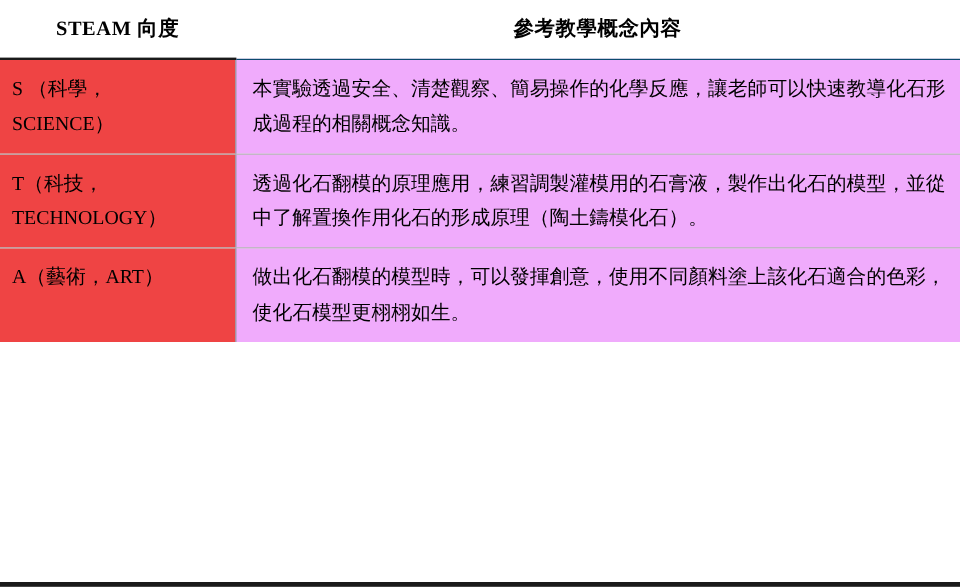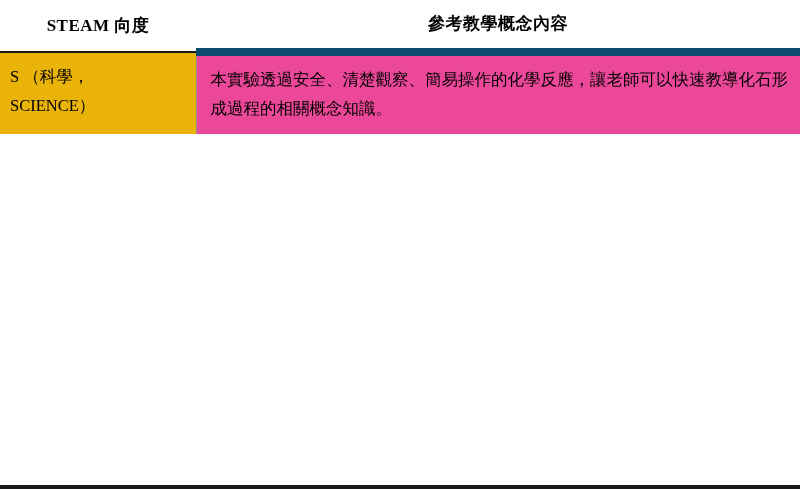--- a/index.html
+++ b/index.html
@@ -35,39 +35,39 @@
     font-size: 17px;
     padding: 12px 8px 13px 8px;
     border: none;
     background: #ffffff;
     letter-spacing: 0.5px;
   }
   thead tr.header-row th.header-dim {
     border-bottom: 2px solid #1a1a1a;
   }
   thead tr.header-row th.header-content {
-    border-bottom: 8px solid #0c4a6e;
+    border-bottom: 1px solid #0c4a6e;
   }
 
   tbody td {
     vertical-align: top;
     font-size: 16.5px;
     line-height: 1.78;
     border-bottom: 1px solid #b8b8b8;
     padding: 9px 10px 10px 10px;
     box-sizing: border-box;
   }
   tbody td.dim-cell {
-    background: #eab308;
+    background: #ef4444;
     padding-right: 6px;
     border-right: 1px solid #8f8f8f;
     margin-left: 31px;
   }
   tbody td.content-cell {
-    background: #ec4899;
+    background: #f0abfc;
     padding-left: 14px;
     padding-right: 12px;
   }
   tbody tr:last-child td {
     border-bottom: none;
   }
   .dim-line {
     display: block;
     white-space: nowrap;
   }
@@ -110,17 +110,34 @@
       <tbody>
         <tr>
           <td class="dim-cell">
             <span class="dim-line">S （科學，</span>
             <span class="dim-line">SCIENCE）</span>
           </td>
           <td class="content-cell">
             <span class="content-text">本實驗透過安全、清楚觀察、簡易操作的化學反應，讓老師可以快速教導化石形成過程的相關概念知識。</span>
           </td>
         </tr>
+        <tr>
+          <td class="dim-cell">
+            <span class="dim-line">T（科技，</span>
+            <span class="dim-line">TECHNOLOGY）</span>
+          </td>
+          <td class="content-cell">
+            <span class="content-text">透過化石翻模的原理應用，練習調製灌模用的石膏液，製作出化石的模型，並從中了解置換作用化石的形成原理（陶土鑄模化石）。</span>
+          </td>
+        </tr>
+        <tr>
+          <td class="dim-cell">
+            <span class="dim-line">A（藝術，ART）</span>
+          </td>
+          <td class="content-cell">
+            <span class="content-text">做出化石翻模的模型時，可以發揮創意，使用不同顏料塗上該化石適合的色彩，使化石模型更栩栩如生。</span>
+          </td>
+        </tr>
       </tbody>
     </table>
   </div>
   <div class="bottom-rule"></div>
 </div>
 
 </body></html>

